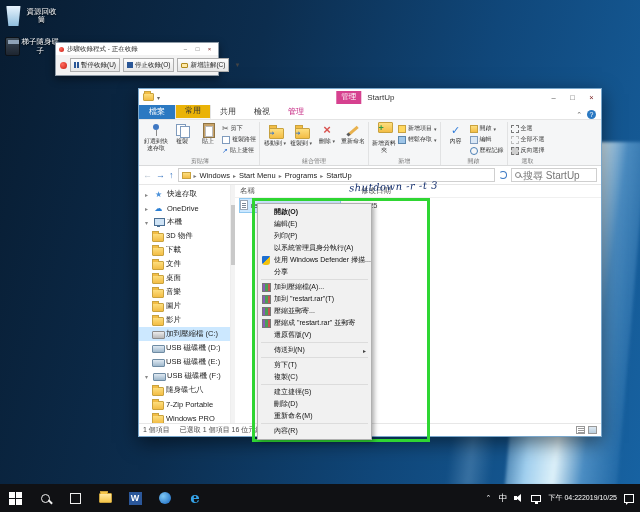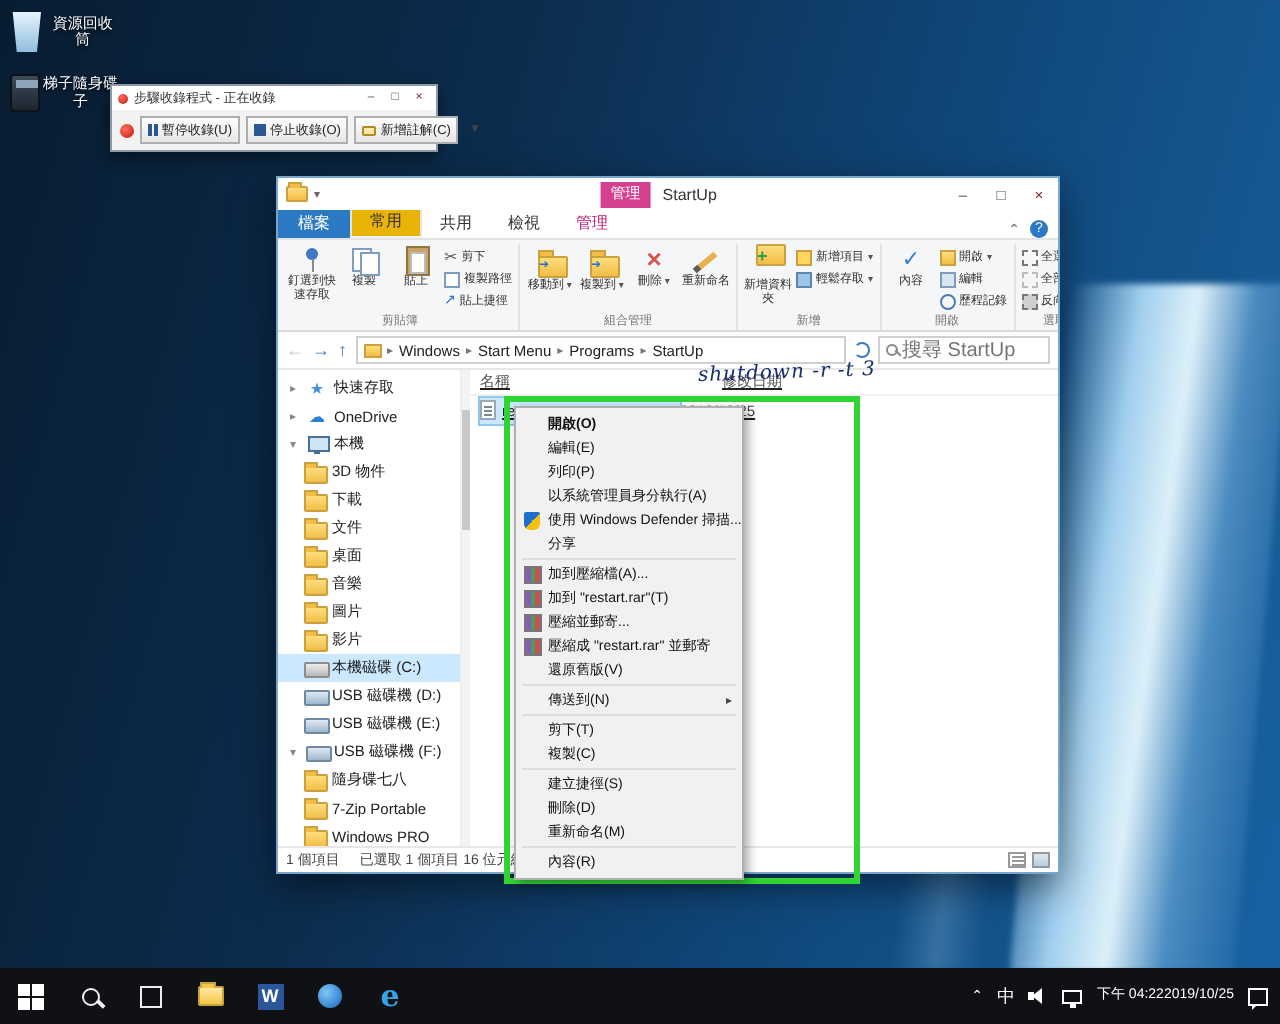--- a/index.html
+++ b/index.html
@@ -38,21 +38,21 @@
   .rec-toolbar { height:20px; display:flex; align-items:center; gap:3px; padding:0 4px; background:#f2f2f2; }
   .rec-dot { width:7px; height:7px; border-radius:50%; background:radial-gradient(circle at 35% 35%, #ff6b5e, #c81b10); flex:none; }
   .rbtn2 { display:flex; align-items:center; gap:2px; border:1px solid #aeaeae; background:linear-gradient(#fdfdfd,#e7e7e7);
            padding:1px 3px; font-size:6.5px; height:14px; white-space:nowrap; }
   .g-pause { display:inline-block; width:5px; height:6px; border-left:2px solid #2b5797; border-right:2px solid #2b5797; }
   .g-stop { display:inline-block; width:6px; height:6px; background:#2b5797; }
   .g-bubble { display:inline-block; width:7px; height:5px; border:1px solid #b08a1e; background:#ffe9a8; border-radius:1px; }
   .rec-dd { font-size:6px; color:#444; padding:0 2px; }
 
   
-  .window { position:absolute; left:138px; top:88px; width:392px; height:349px; z-index:10;
+  .window { position:absolute; left:138px; top:88px; width:464px; height:349px; z-index:10;
     background:#fff; border:1px solid #79a7cc; box-shadow:0 6px 18px rgba(0,0,0,.5); display:flex; flex-direction:column; }
   .titlebar { height:16px; display:flex; align-items:center; padding:0 0 0 4px; background:#fff; position:relative; flex:none; }
   .tfold { width:11px; height:8px; background:linear-gradient(#fdde7e,#f3bd45); border:1px solid #c9a23e; border-radius:1px; position:relative; }
   .tfold::before { content:""; position:absolute; top:-3px; left:0; width:5px; height:2px; background:#f3bd45; border:1px solid #c9a23e; border-bottom:none; }
   .tchev { font-size:6px; color:#666; margin-left:3px; }
   .title-center { position:absolute; left:50%; top:0; height:100%; transform:translateX(-58%); display:flex; align-items:center; gap:6px; }
   .apptool { background:#d6418f; color:#fff; font-size:7.5px; padding:1px 5px; height:13px; display:flex; align-items:center; }
   .wtitle { font-size:8px; color:#333; }
   .titlebar .cap { margin-left:auto; display:flex; }
   .titlebar .capbtn { width:19px; height:14px; font-size:7.5px; }
@@ -129,21 +129,21 @@
   .si-cloud { color:#2a7fd4; }
   .si-pc::before { content:""; position:absolute; left:1px; top:1px; width:9px; height:6px; border:1px solid #4a6f94; background:#cfe3f5; }
   .si-pc::after { content:""; position:absolute; left:4px; top:8px; width:3px; height:2px; background:#4a6f94; }
   .si-fold::before { content:""; position:absolute; left:0; top:2px; width:10px; height:7px; background:linear-gradient(#fdde7e,#f3bd45); border:1px solid #c9a23e; border-radius:1px; }
   .si-fold::after { content:""; position:absolute; left:0; top:0; width:5px; height:2px; background:#f3bd45; border:1px solid #c9a23e; border-bottom:none; }
   .si-drive::before { content:""; position:absolute; left:0; top:2px; width:11px; height:6px; background:linear-gradient(#ececec,#b9b9b9); border:1px solid #8c8c8c; border-radius:1px; }
   .si-usb::before { content:""; position:absolute; left:0; top:2px; width:11px; height:6px; background:linear-gradient(#dfe9f2,#9fb8cc); border:1px solid #6f8ba3; border-radius:1px; }
   .sscroll { width:4px; background:#f3f3f3; position:relative; flex:none; }
   .sscroll::before { content:""; position:absolute; left:0; top:20px; width:4px; height:60px; background:#c9c9c9; }
 
-  .filearea { flex:1; position:relative; overflow:hidden;text-decoration:underline; }
+  .filearea { flex:1; position:relative; overflow:hidden; }
   .colheads { height:13px; display:flex; align-items:center; border-bottom:1px solid #f0f0f0; color:#555; font-size:7.5px; padding-left:5px; }
   .col-name { width:100px; } .col-date { width:72px;text-align:center; }
   .frow { height:14px; display:flex; align-items:center; padding-left:5px; font-size:7.5px; }
   .fcell-name { width:100px; display:flex; align-items:center; gap:3px; background:#cce8ff; outline:1px solid #90c8f0; height:13px; }
   .fico { width:8px; height:10px; background:#fff; border:1px solid #9aa7b5; position:relative; flex:none; }
   .fico::after { content:""; position:absolute; left:1px; top:2px; width:4px; height:1px; background:#7b8794; box-shadow:0 2px 0 #7b8794,0 4px 0 #7b8794; }
   .fdate { color:#444; }
 
   .statusbar { height:13px; border-top:1px solid #e7e7e7; display:flex; align-items:center; font-size:7px; color:#444; padding:0 4px; gap:10px; flex:none; }
   .statusbar .vgroup { margin-left:auto; display:flex; gap:3px; }
@@ -452,21 +452,21 @@
         <div class="sitem ind1">
             <span class="si si-fold"></span>
             <span>圖片</span>
           </div>
         <div class="sitem ind1">
             <span class="si si-fold"></span>
             <span>影片</span>
           </div>
         <div class="sitem ind1 sel">
             <span class="si si-drive"></span>
-            <span>本機磁碟 (C:)</span>
+            <span>加到壓縮檔 (C:)</span>
           </div>
         <div class="sitem ind1">
             <span class="si si-usb"></span>
             <span>USB 磁碟機 (D:)</span>
           </div>
         <div class="sitem ind1">
             <span class="si si-usb"></span>
             <span>USB 磁碟機 (E:)</span>
           </div>
         <div class="sitem">

